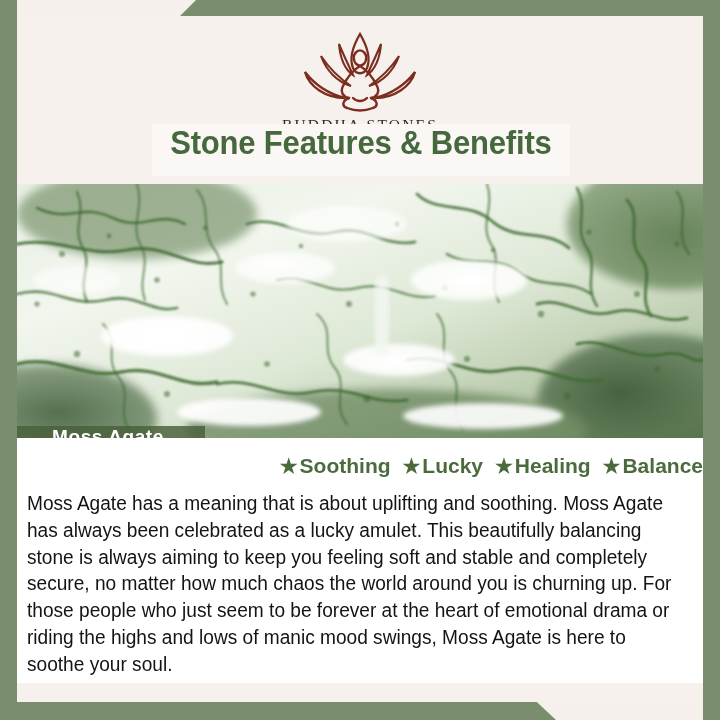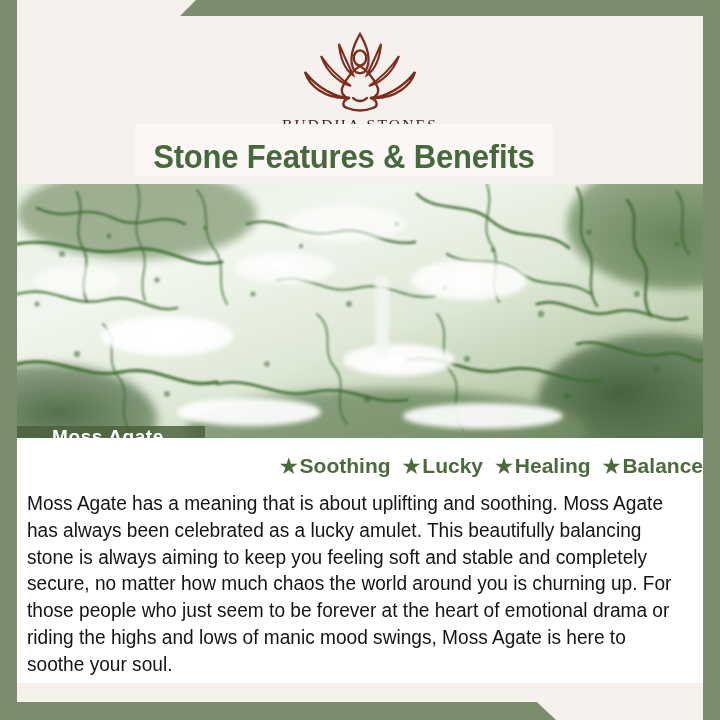--- a/index.html
+++ b/index.html
@@ -93,26 +93,26 @@
     font-size: 15.5px;
     letter-spacing: 2.2px;
     color: #3a2520;
     font-weight: 400;
   }
 
   
   .title-bar {
     position: absolute;
     top: 108px;
-    left: 118px;
+    left: 135px;
     width: 418px;
     height: 52px;
     background: #fbf7f4;
     display: flex;
-    align-items: flex-end;
+    align-items: flex-start;
     justify-content: center;
   }
   .title-text {
     font-family: "Liberation Sans Narrow", "Liberation Sans", sans-serif;
     font-size: 33px;
     font-weight: bold;
     color: #45683c;
     letter-spacing: -0.2px;
     transform: scaleX(0.94);
   }

